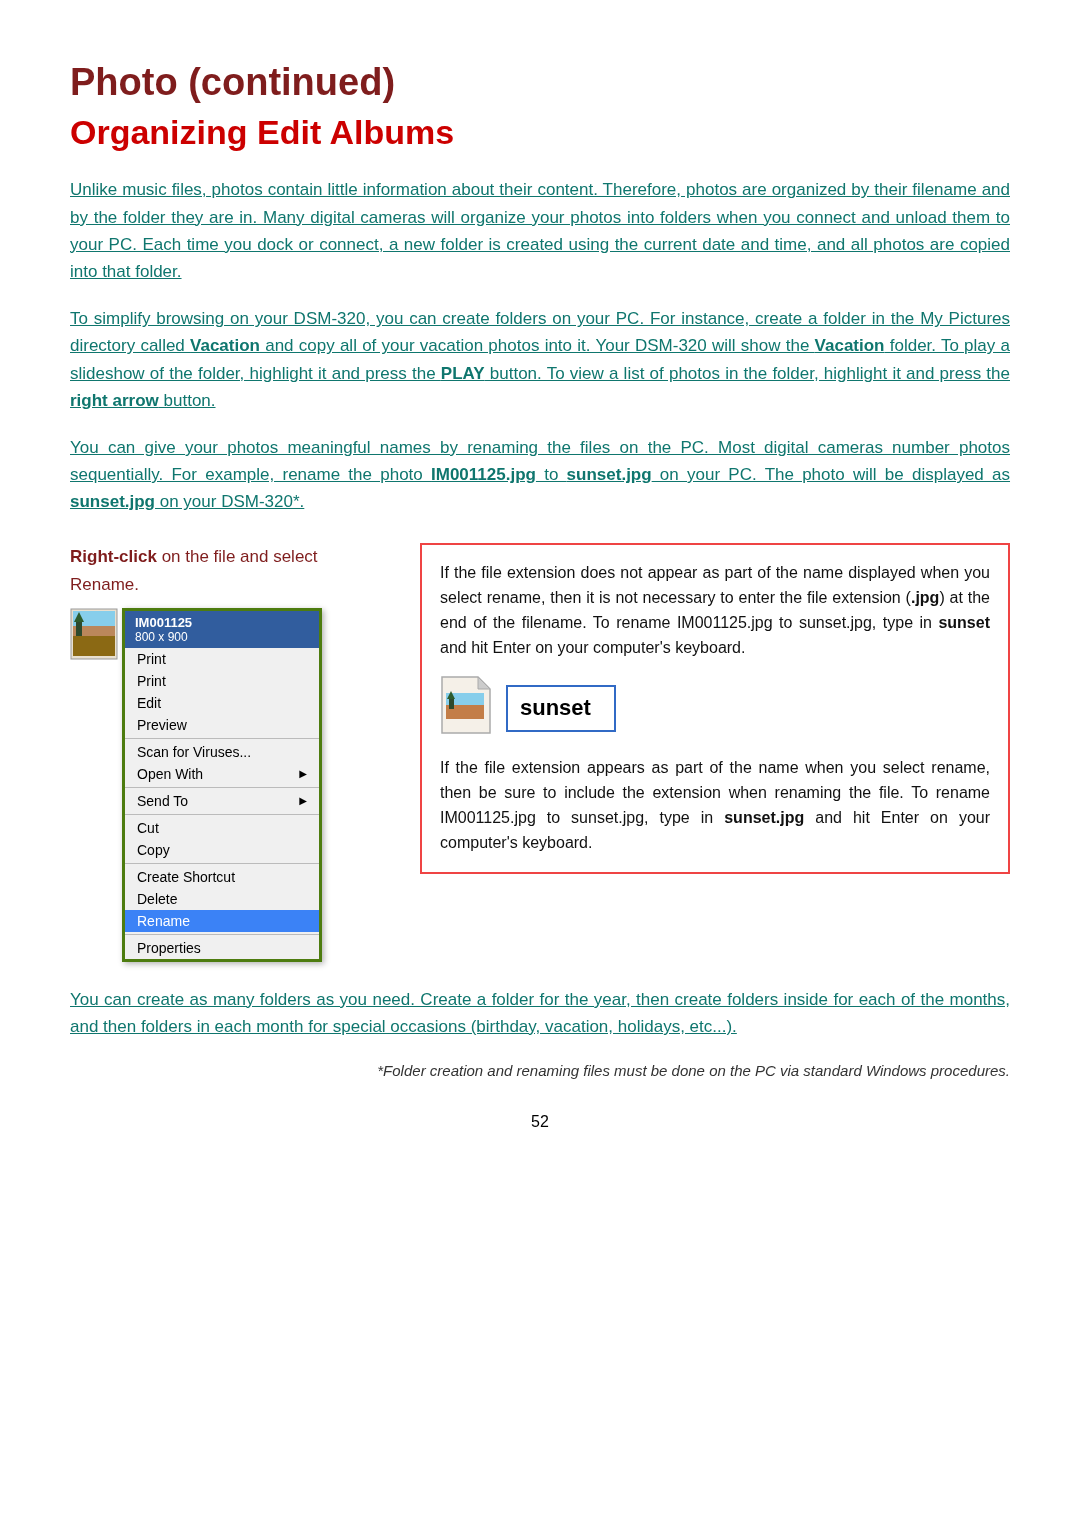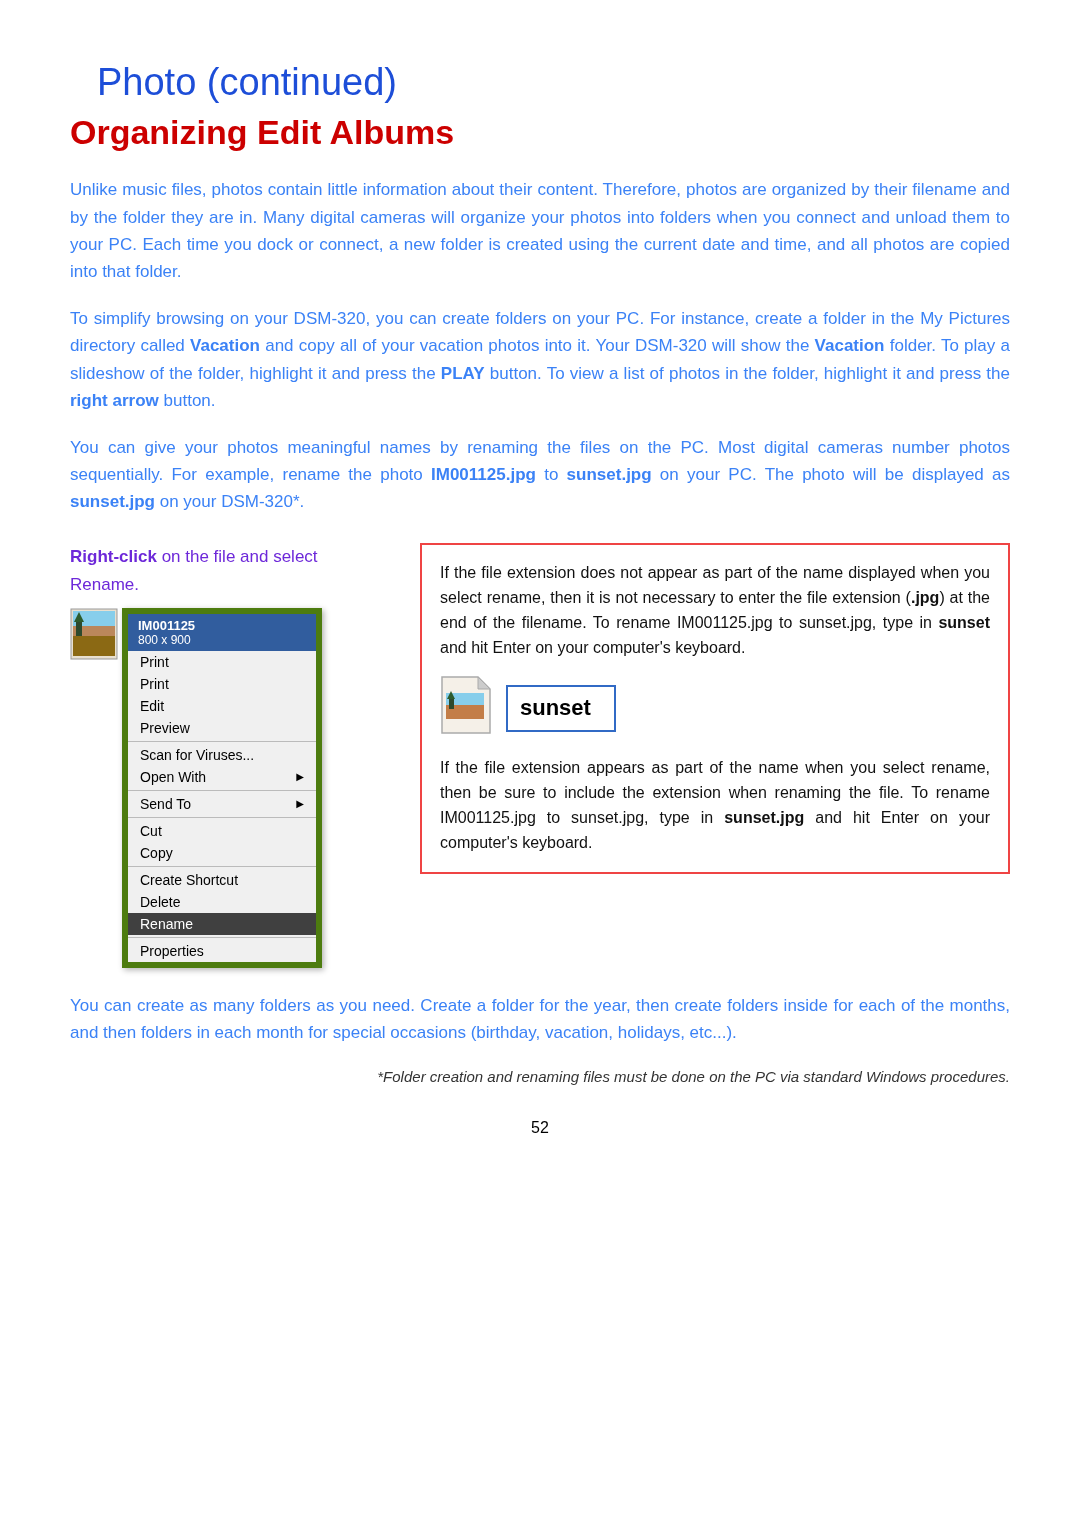--- a/index.html
+++ b/index.html
@@ -12,41 +12,41 @@
       width: 1080px;
       min-height: 1532px;
       background: #ffffff;
       font-family: Arial, sans-serif;
       color: #000000;
       padding: 60px 70px 60px 70px;
     }
 
     .page-title {
       font-size: 38px;
-      font-weight: normal;
-      color: #1d4ed8;
+      font-weight: bold;
+      color: #7f1d1d;
       margin-bottom: 6px;
       line-height: 1.2;
-      margin-left: 27px;
     }
 
     .section-title {
       font-size: 34px;
       font-weight: bold;
       color: #cc0000;
       margin-bottom: 24px;
       line-height: 1.2;
     }
 
     .body-text {
       font-size: 17px;
       line-height: 1.6;
       text-align: justify;
       margin-bottom: 20px;
-      color: #3b82f6;
+      color: #0f766e;
+      text-decoration: underline;
     }
 
     .body-text b {
       font-weight: bold;
     }
 
     .two-col {
       display: flex;
       gap: 30px;
       margin: 28px 0 24px 0;
@@ -69,37 +69,37 @@
     }
 
     .right-col b {
       font-weight: bold;
     }
 
     .rename-label {
       font-size: 17px;
       line-height: 1.6;
       margin-bottom: 10px;
-      color: #6d28d9;
+      color: #7f1d1d;
     }
 
     .rename-label b {
       font-weight: bold;
     }
 
     
     .context-menu-wrapper {
       display: flex;
       align-items: flex-start;
       gap: 0;
       margin-top: 8px;
     }
 
     .context-menu {
-      border: 6px solid #4d7c0f;
+      border: 3px solid #4d7c0f;
       background: #f0f0f0;
       width: 200px;
       font-size: 14px;
       box-shadow: 2px 2px 6px rgba(0,0,0,0.3);
     }
 
     .menu-header {
       background: #315d9e;
       color: white;
       padding: 4px 10px;
@@ -118,21 +118,21 @@
     }
 
     .menu-item {
       padding: 3px 12px;
       color: #000;
       cursor: pointer;
       white-space: nowrap;
     }
 
     .menu-item.highlighted {
-      background: #404040;
+      background: #3b82f6;
       color: white;
     }
 
     .menu-item.has-arrow::after {
       content: '▶';
       float: right;
       font-size: 10px;
       margin-top: 2px;
     }
 

